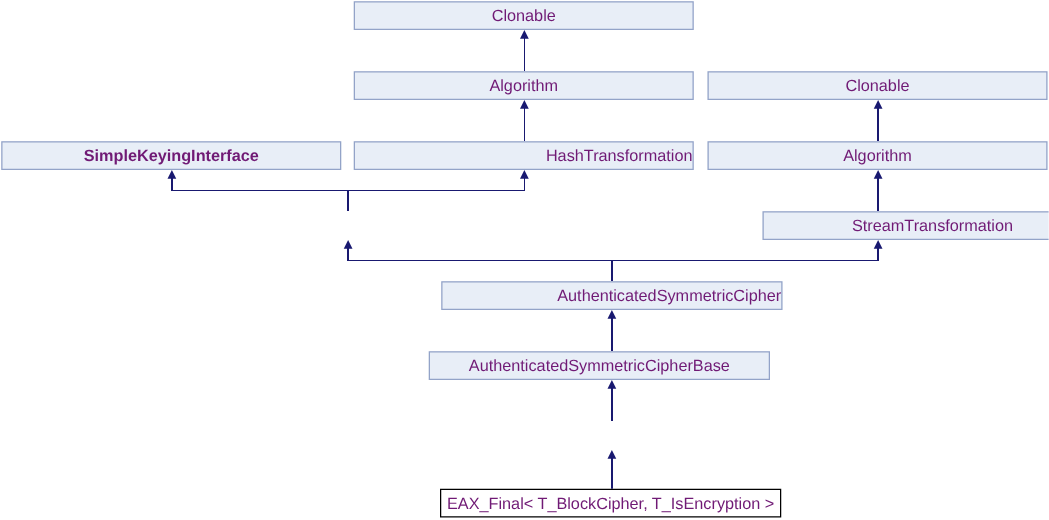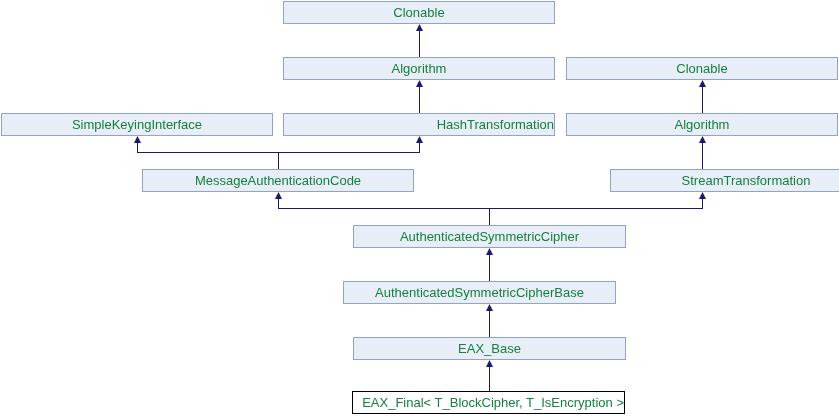--- a/index.html
+++ b/index.html
@@ -18,31 +18,30 @@
     font-family:"Liberation Sans","DejaVu Sans",sans-serif;
     overflow:hidden;
   }
   #edges{position:absolute;left:0;top:0;width:839px;height:416px;}
   .node{
     position:absolute;
     box-sizing:border-box;
     height:23px;
     background:var(--node-fill);
     border:1px solid var(--node-border);
-    color:#15803d;
+    color:#701a75;
     font-size:13px;
     line-height:21px;
     text-align:center;
     white-space:nowrap;
     overflow:hidden;
   }
   .node.highlight{
     background:var(--highlight-fill);
     border:1px solid var(--highlight-border);
-    text-align:right;
   }
   .edge-line{stroke:var(--edge);stroke-width:1.2;fill:none;shape-rendering:crispEdges;}
   .edge-head{fill:var(--edge);stroke:none;}
 </style>
 </head>
 <body>
 
 <div id="canvas">
 
   <svg id="edges" width="839" height="416" viewBox="0 0 839 416" xmlns="http://www.w3.org/2000/svg">
@@ -92,33 +91,31 @@
     <g>
       <path class="edge-line" d="M489.5,391 L489.5,365"></path>
       <polygon class="edge-head" points="486,367 493,367 489.5,360"></polygon>
     </g>
   </svg>
 
   <div class="node" style="left:283px;top:1px;width:272px;">Clonable</div>
 
   <div class="node" style="left:283px;top:57px;width:272px;">Algorithm</div>
 
-  <div class="node" style="left:1px;top:113px;width:272px;">SimpleKeyingInterface</div>
+  <div class="node" style="left:1px;top:113px;width:272px;font-weight:bold;">SimpleKeyingInterface</div>
 
   <div class="node" style="left:283px;top:113px;width:272px;text-align:right;">HashTransformation</div>
 
-  <div class="node" style="left:142px;top:169px;width:272px;">MessageAuthenticationCode</div>
 
   <div class="node" style="left:566px;top:57px;width:272px;">Clonable</div>
 
   <div class="node" style="left:566px;top:113px;width:272px;">Algorithm</div>
 
   <div class="node" style="left:566px;top:169px;width:272px;margin-left:44px;">StreamTransformation</div>
 
-  <div class="node" style="left:353px;top:225px;width:273px;">AuthenticatedSymmetricCipher</div>
+  <div class="node" style="left:353px;top:225px;width:273px;text-align:right;">AuthenticatedSymmetricCipher</div>
 
   <div class="node" style="left:343px;top:281px;width:273px;">AuthenticatedSymmetricCipherBase</div>
 
-  <div class="node" style="left:353px;top:337px;width:273px;">EAX_Base</div>
 
   <div class="node highlight" style="left:352px;top:391px;width:273px;">EAX_Final&lt; T_BlockCipher, T_IsEncryption &gt;</div>
 
 </div>
 
 </body></html>

